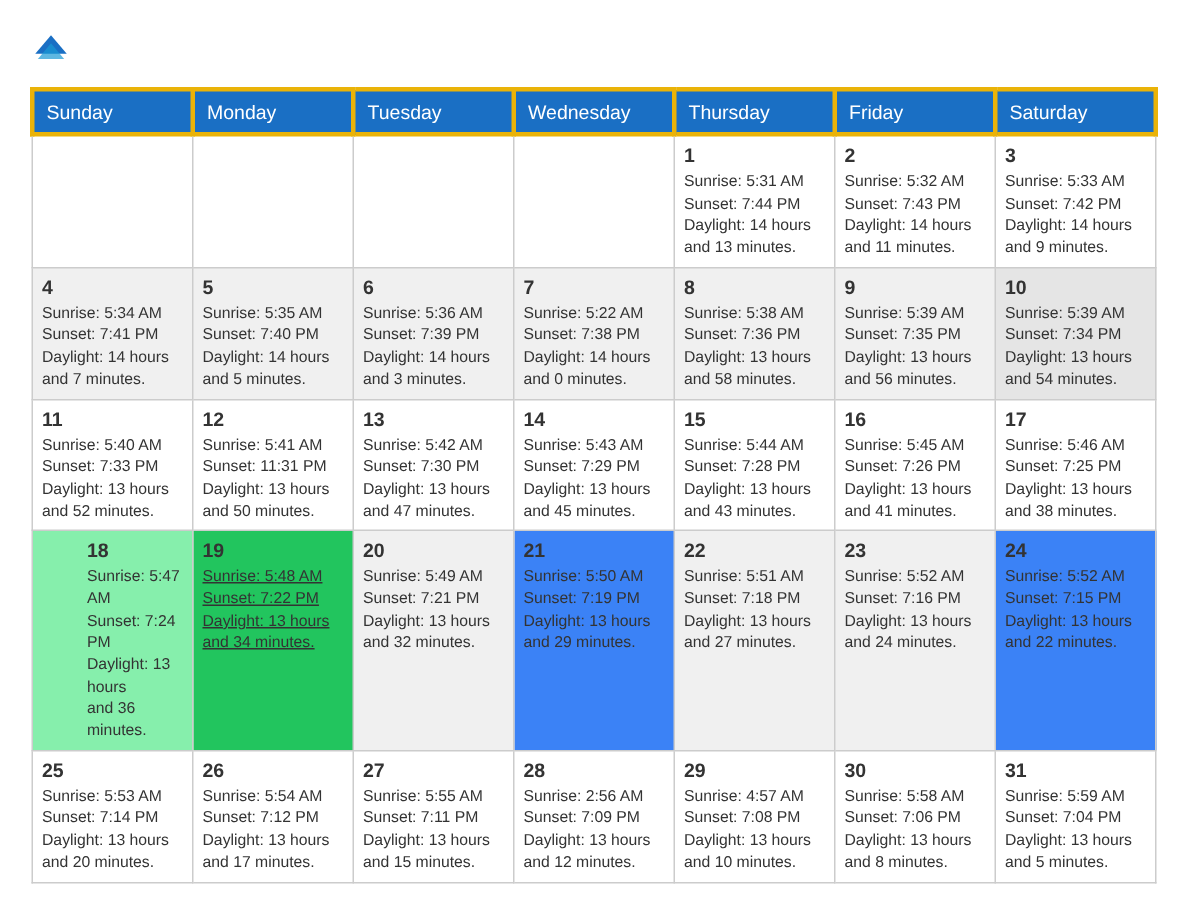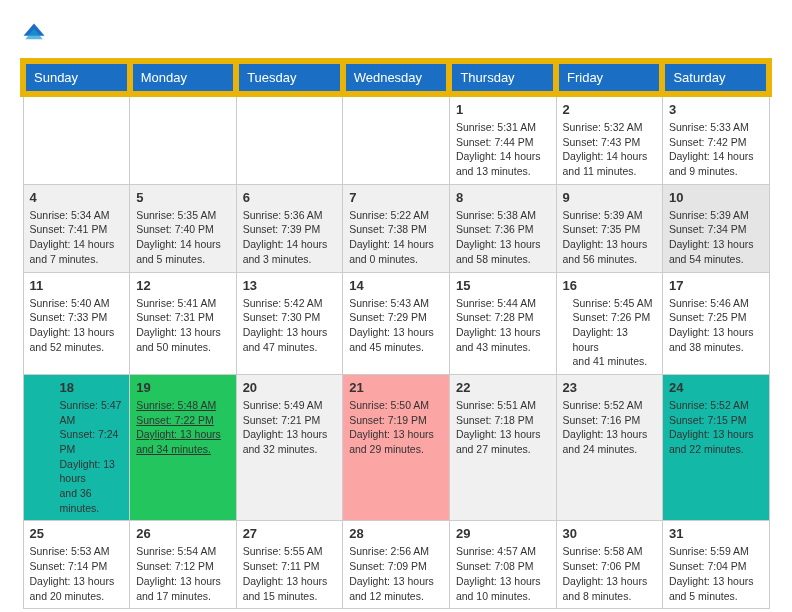--- a/index.html
+++ b/index.html
@@ -51,21 +51,21 @@
       border-collapse: collapse;
       font-size: 11px;
     }
     .calendar th {
       background-color: #1a6fc4;
       color: #fff;
       text-align: left;
       padding: 6px 8px;
       font-size: 13px;
       font-weight: normal;
-      border: 6px solid #eab308;
+      border: 3px solid #eab308;
     }
     .calendar td {
       border: 1px solid #ccc;
       vertical-align: top;
       padding: 5px 6px;
       width: 107px;
       min-height: 80px;
       background: #fff;
     }
     .calendar tr:nth-child(even) td {
@@ -206,21 +206,21 @@
         <td>
           <span class="day-num">11</span>
           <div class="day-info" style="white-space: pre-line;">Sunrise: 5:40 AM
 Sunset: 7:33 PM
 Daylight: 13 hours
 and 52 minutes.</div>
         </td>
         <td>
           <span class="day-num">12</span>
           <div class="day-info" style="white-space: pre-line;">Sunrise: 5:41 AM
-Sunset: 7:31 PM
+Sunset: 11:31 PM
 Daylight: 13 hours
 and 50 minutes.</div>
         </td>
         <td>
           <span class="day-num">13</span>
           <div class="day-info" style="white-space: pre-line;">Sunrise: 5:42 AM
 Sunset: 7:30 PM
 Daylight: 13 hours
 and 47 minutes.</div>
         </td>
@@ -233,77 +233,77 @@
         </td>
         <td>
           <span class="day-num">15</span>
           <div class="day-info" style="white-space: pre-line;">Sunrise: 5:44 AM
 Sunset: 7:28 PM
 Daylight: 13 hours
 and 43 minutes.</div>
         </td>
         <td>
           <span class="day-num">16</span>
-          <div class="day-info" style="white-space: pre-line; margin-left: 10px;">Sunrise: 5:45 AM
+          <div class="day-info" style="white-space: pre-line;">Sunrise: 5:45 AM
 Sunset: 7:26 PM
 Daylight: 13 hours
 and 41 minutes.</div>
         </td>
         <td>
           <span class="day-num">17</span>
           <div class="day-info" style="white-space: pre-line;">Sunrise: 5:46 AM
 Sunset: 7:25 PM
 Daylight: 13 hours
 and 38 minutes.</div>
         </td>
       </tr>
       <tr>
-        <td style="background: #14b8a6; padding-left: 36px;">
+        <td style="background: #86efac; padding-left: 36px;">
           <span class="day-num">18</span>
           <div class="day-info" style="white-space: pre-line;">Sunrise: 5:47 AM
 Sunset: 7:24 PM
 Daylight: 13 hours
 and 36 minutes.</div>
         </td>
         <td style="background: #22c55e;">
           <span class="day-num">19</span>
           <div class="day-info" style="white-space: pre-line; text-decoration: underline;">Sunrise: 5:48 AM
 Sunset: 7:22 PM
 Daylight: 13 hours
 and 34 minutes.</div>
         </td>
         <td style="background: rgb(240, 240, 240);">
           <span class="day-num">20</span>
           <div class="day-info" style="white-space: pre-line;">Sunrise: 5:49 AM
 Sunset: 7:21 PM
 Daylight: 13 hours
 and 32 minutes.</div>
         </td>
-        <td style="background: #fca5a5;">
+        <td style="background: #3b82f6;">
           <span class="day-num">21</span>
           <div class="day-info" style="white-space: pre-line;">Sunrise: 5:50 AM
 Sunset: 7:19 PM
 Daylight: 13 hours
 and 29 minutes.</div>
         </td>
         <td style="background: rgb(240, 240, 240);">
           <span class="day-num">22</span>
           <div class="day-info" style="white-space: pre-line;">Sunrise: 5:51 AM
 Sunset: 7:18 PM
 Daylight: 13 hours
 and 27 minutes.</div>
         </td>
         <td style="background: rgb(240, 240, 240); margin-top: 32px;">
           <span class="day-num">23</span>
           <div class="day-info" style="white-space: pre-line;">Sunrise: 5:52 AM
 Sunset: 7:16 PM
 Daylight: 13 hours
 and 24 minutes.</div>
         </td>
-        <td style="background: #14b8a6; margin-top: 23px;">
+        <td style="background: #3b82f6; margin-top: 23px;">
           <span class="day-num">24</span>
           <div class="day-info" style="white-space: pre-line;">Sunrise: 5:52 AM
 Sunset: 7:15 PM
 Daylight: 13 hours
 and 22 minutes.</div>
         </td>
       </tr>
       <tr>
         <td>
           <span class="day-num">25</span>

